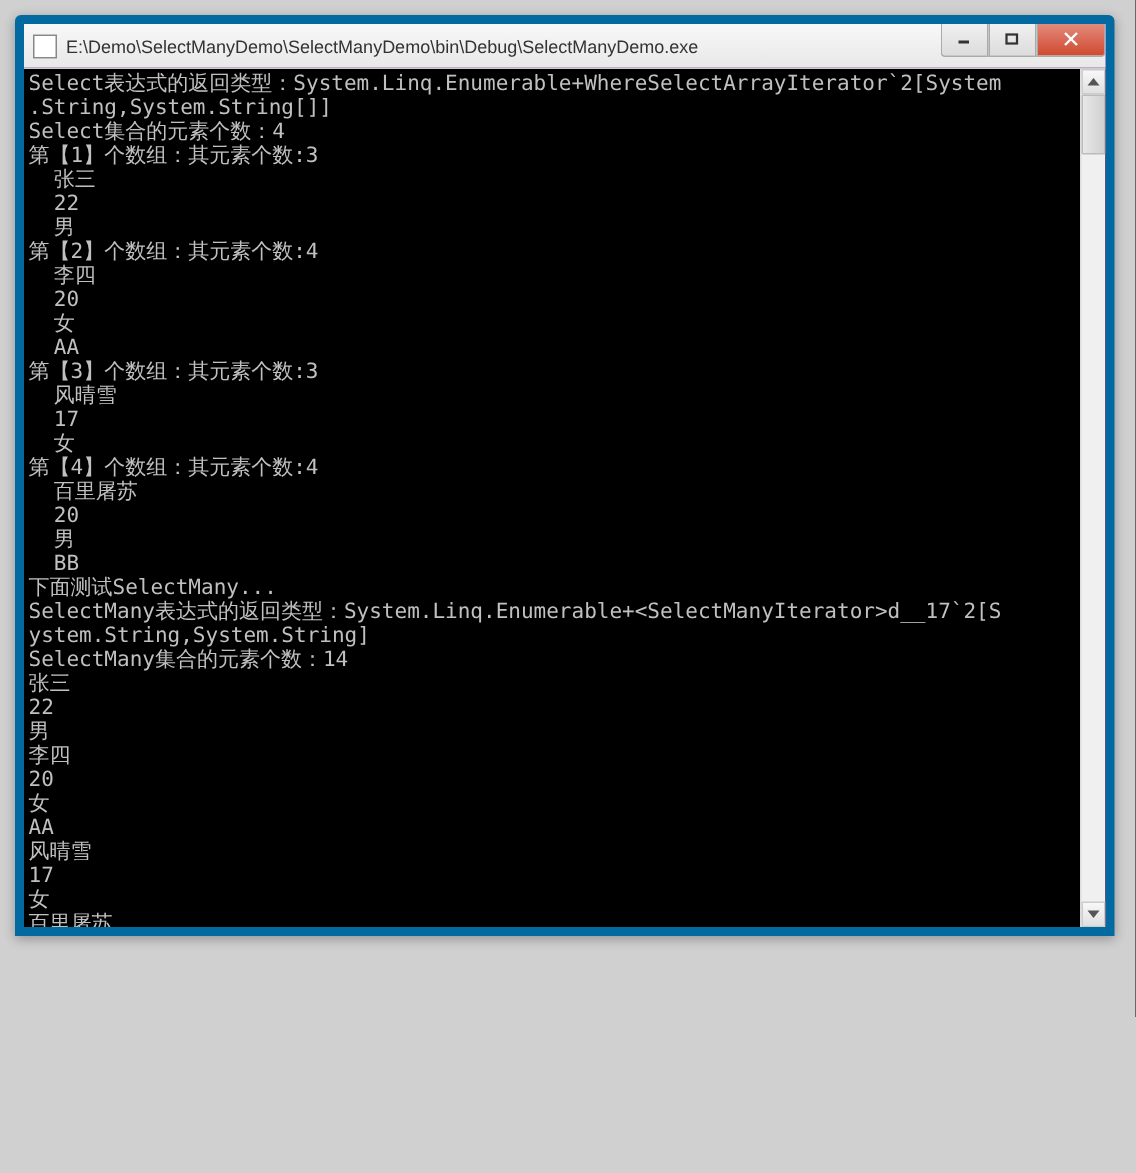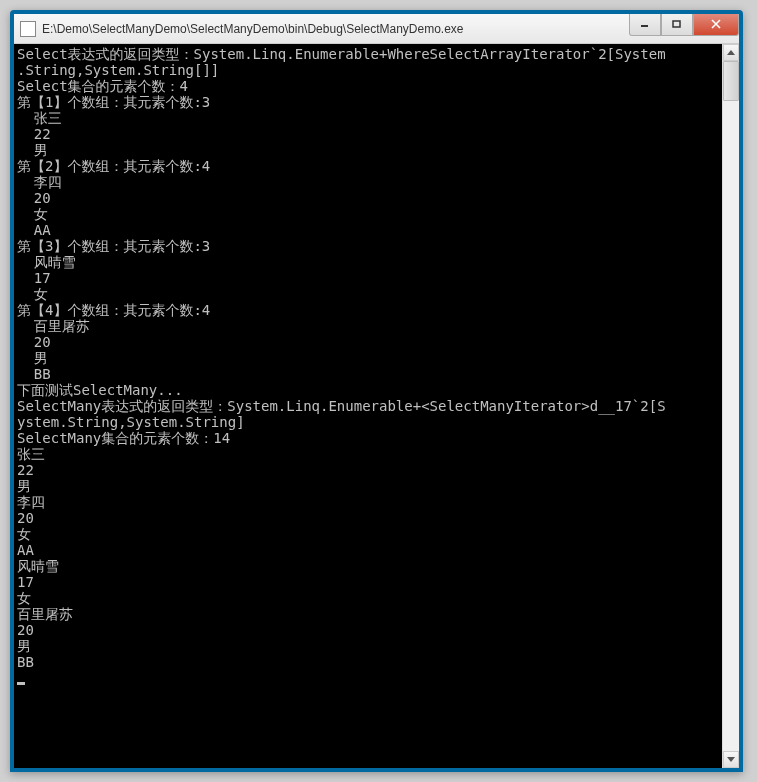--- a/index.html
+++ b/index.html
@@ -8,23 +8,23 @@
       font-family: "Segoe UI", Tahoma, sans-serif;
       width: 757px;
       height: 782px;
       overflow: hidden;
     }
     .window {
       position: absolute;
       top: 10px;
       left: 10px;
       width: 733px;
-      height: 762px;
+      height: 614px;
       background: #a21caf;
-      border: 4px solid #0369a1;
+      border: 6px solid #0369a1;
       border-radius: 4px 4px 0 0;
       box-shadow: 0 2px 8px rgba(0,0,0,0.3);
       display: flex;
       flex-direction: column;
     }
     .titlebar {
       height: 30px;
       background: linear-gradient(to bottom, #f8f8f8, #e8e8e8);
       border-bottom: 1px solid #ccc;
       display: flex;

